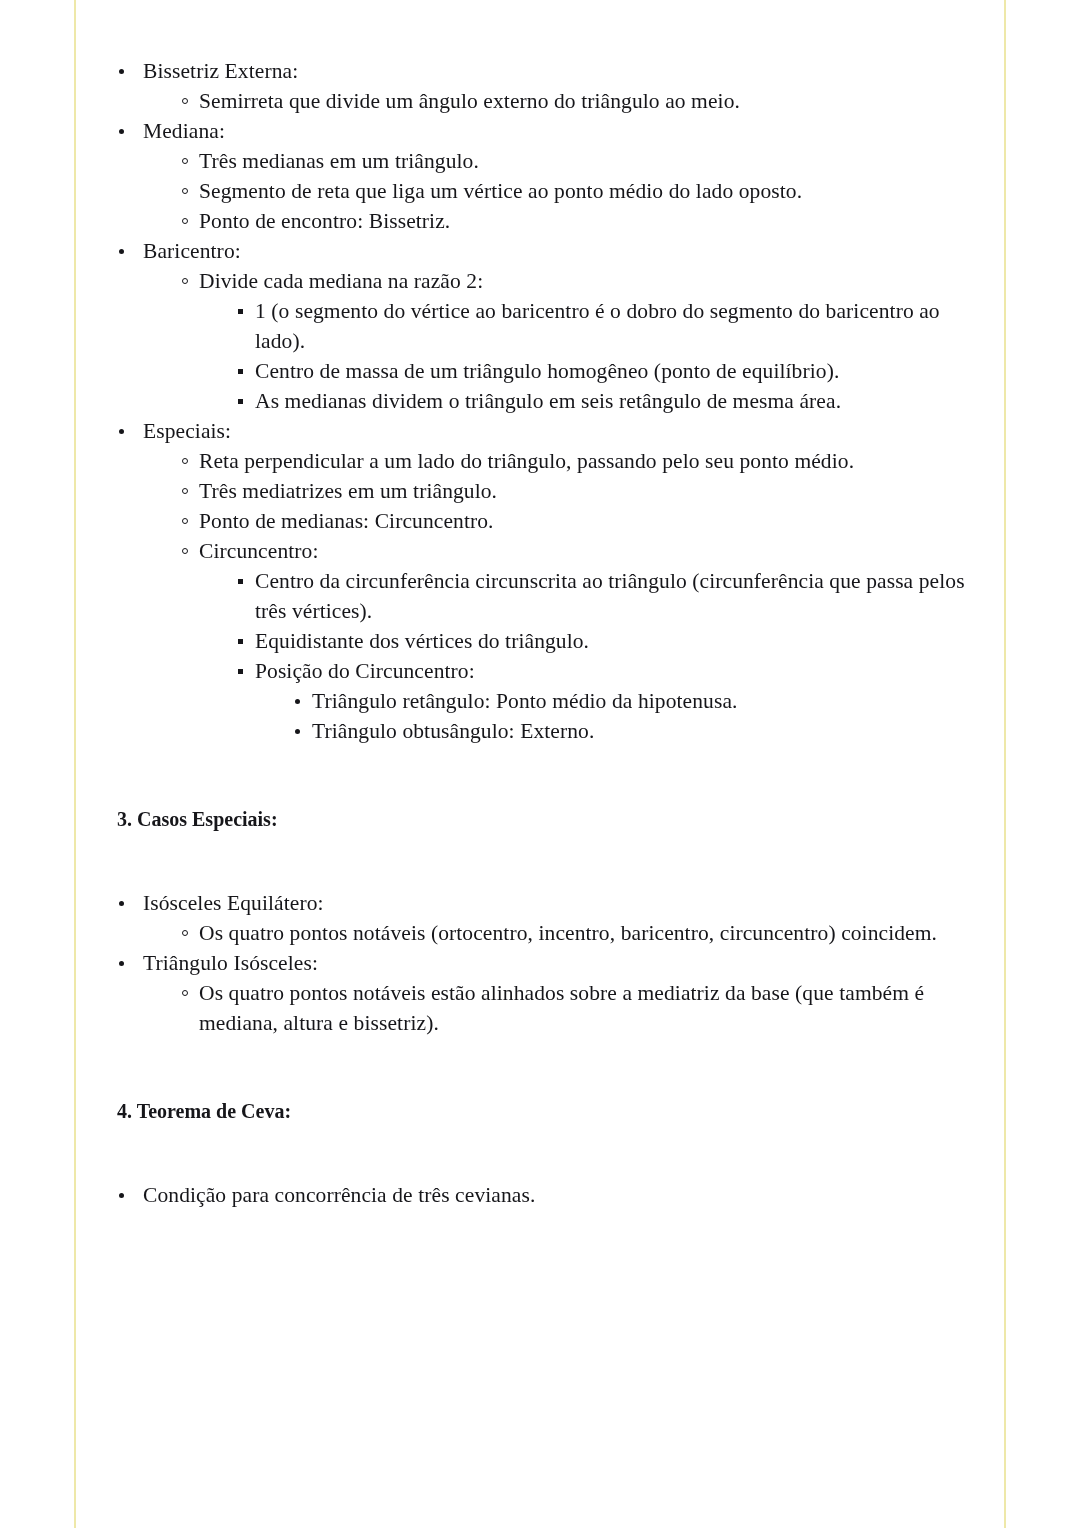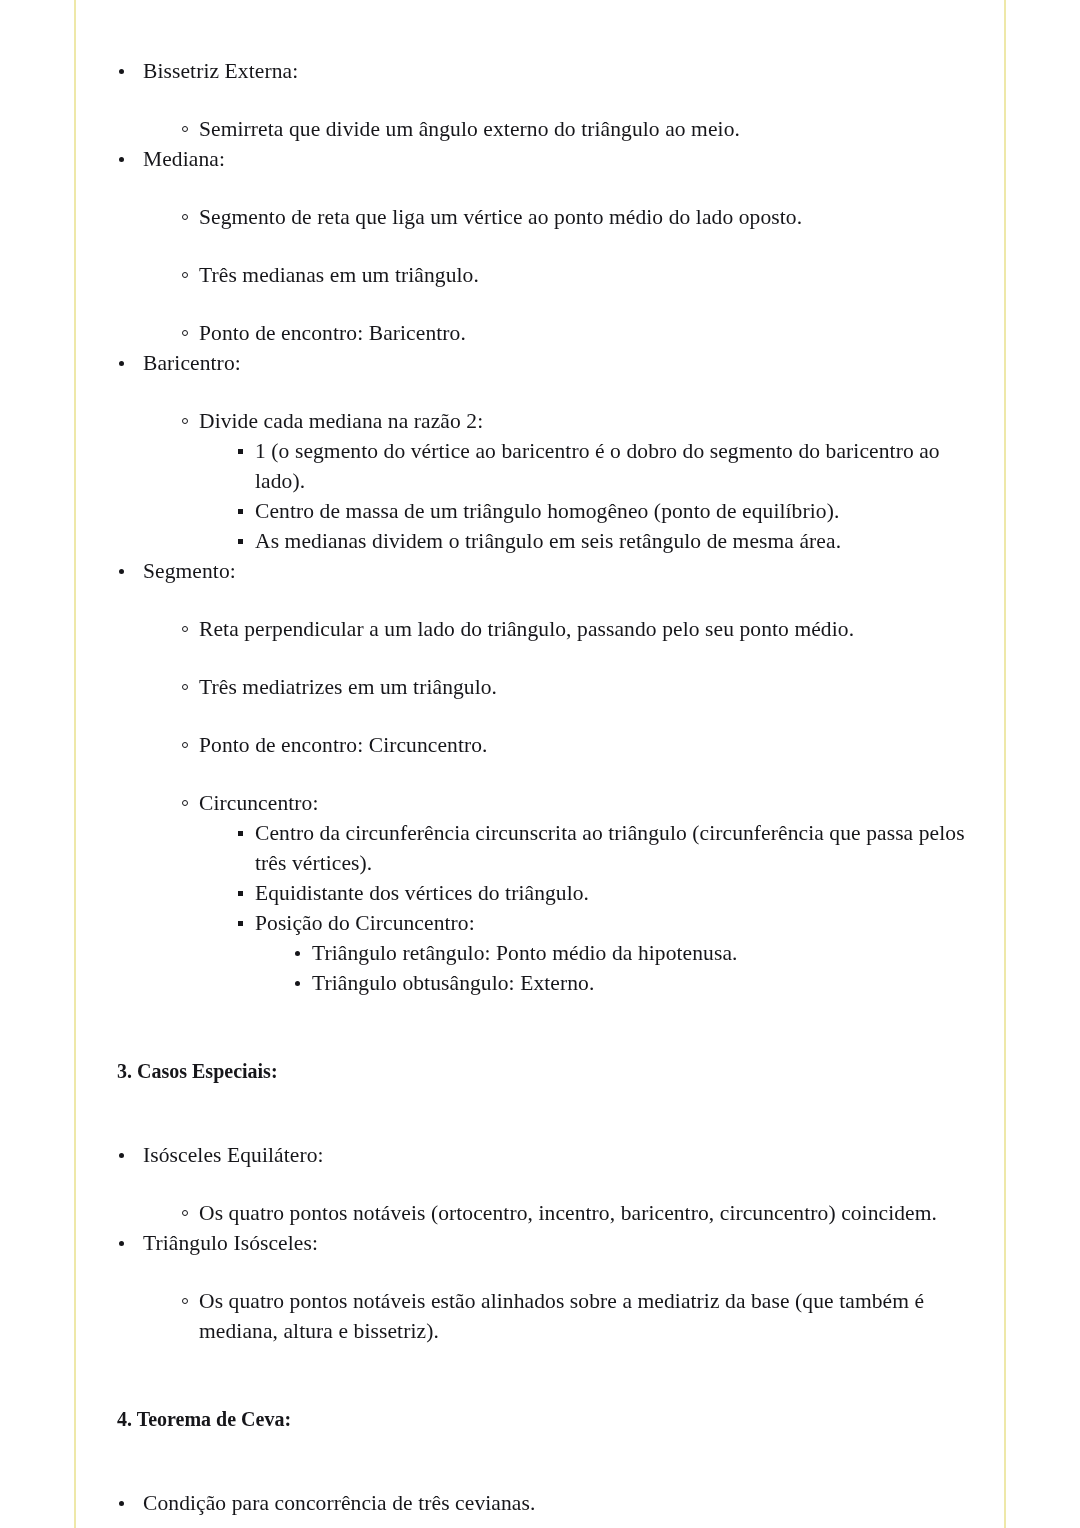--- a/index.html
+++ b/index.html
@@ -72,21 +72,20 @@
     border-radius: 50%;
     background: #16161a;
   }
 
   
   ul.lvl2 {
     padding-left: 37px;
   }
   ul.lvl2 > li {
     padding-left: 19px;
-    margin-top: 28px;
   }
   ul.lvl2 > li > .bullet {
     position: absolute;
     left: 2px;
     top: 12px;
     width: 6px;
     height: 6px;
     border-radius: 50%;
     border: 1.3px solid #16161a;
     background: transparent;
@@ -155,29 +154,29 @@
               <span class="li-text">Semirreta que divide um ângulo externo do triângulo ao meio.</span>
             </li>
           </ul>
         </li>
         <li>
           <span class="bullet"></span>
           <span class="li-text">Mediana:</span>
           <ul class="lvl2">
             <li>
               <span class="bullet"></span>
+              <span class="li-text">Três medianas em um triângulo.</span>
+            </li>
+            <li>
+              <span class="bullet"></span>
               <span class="li-text">Segmento de reta que liga um vértice ao ponto médio do lado oposto.</span>
             </li>
             <li>
               <span class="bullet"></span>
-              <span class="li-text">Três medianas em um triângulo.</span>
-            </li>
-            <li>
-              <span class="bullet"></span>
-              <span class="li-text">Ponto de encontro: Baricentro.</span>
+              <span class="li-text">Ponto de encontro: Bissetriz.</span>
             </li>
           </ul>
         </li>
         <li>
           <span class="bullet"></span>
           <span class="li-text">Baricentro:</span>
           <ul class="lvl2">
             <li>
               <span class="bullet"></span>
               <span class="li-text">Divide cada mediana na razão 2:</span>
@@ -193,33 +192,33 @@
                 <li>
                   <span class="bullet"></span>
                   <span class="li-text">As medianas dividem o triângulo em seis retângulo de mesma área.</span>
                 </li>
               </ul>
             </li>
           </ul>
         </li>
         <li>
           <span class="bullet"></span>
-          <span class="li-text">Segmento:</span>
+          <span class="li-text">Especiais:</span>
           <ul class="lvl2">
             <li>
               <span class="bullet"></span>
               <span class="li-text">Reta perpendicular a um lado do triângulo, passando pelo seu ponto médio.</span>
             </li>
             <li>
               <span class="bullet"></span>
               <span class="li-text">Três mediatrizes em um triângulo.</span>
             </li>
             <li>
               <span class="bullet"></span>
-              <span class="li-text">Ponto de encontro: Circuncentro.</span>
+              <span class="li-text">Ponto de medianas: Circuncentro.</span>
             </li>
             <li>
               <span class="bullet"></span>
               <span class="li-text">Circuncentro:</span>
               <ul class="lvl3">
                 <li>
                   <span class="bullet"></span>
                   <span class="li-text">Centro da circunferência circunscrita ao triângulo (circunferência que passa pelos três vértices).</span>
                 </li>
                 <li>

